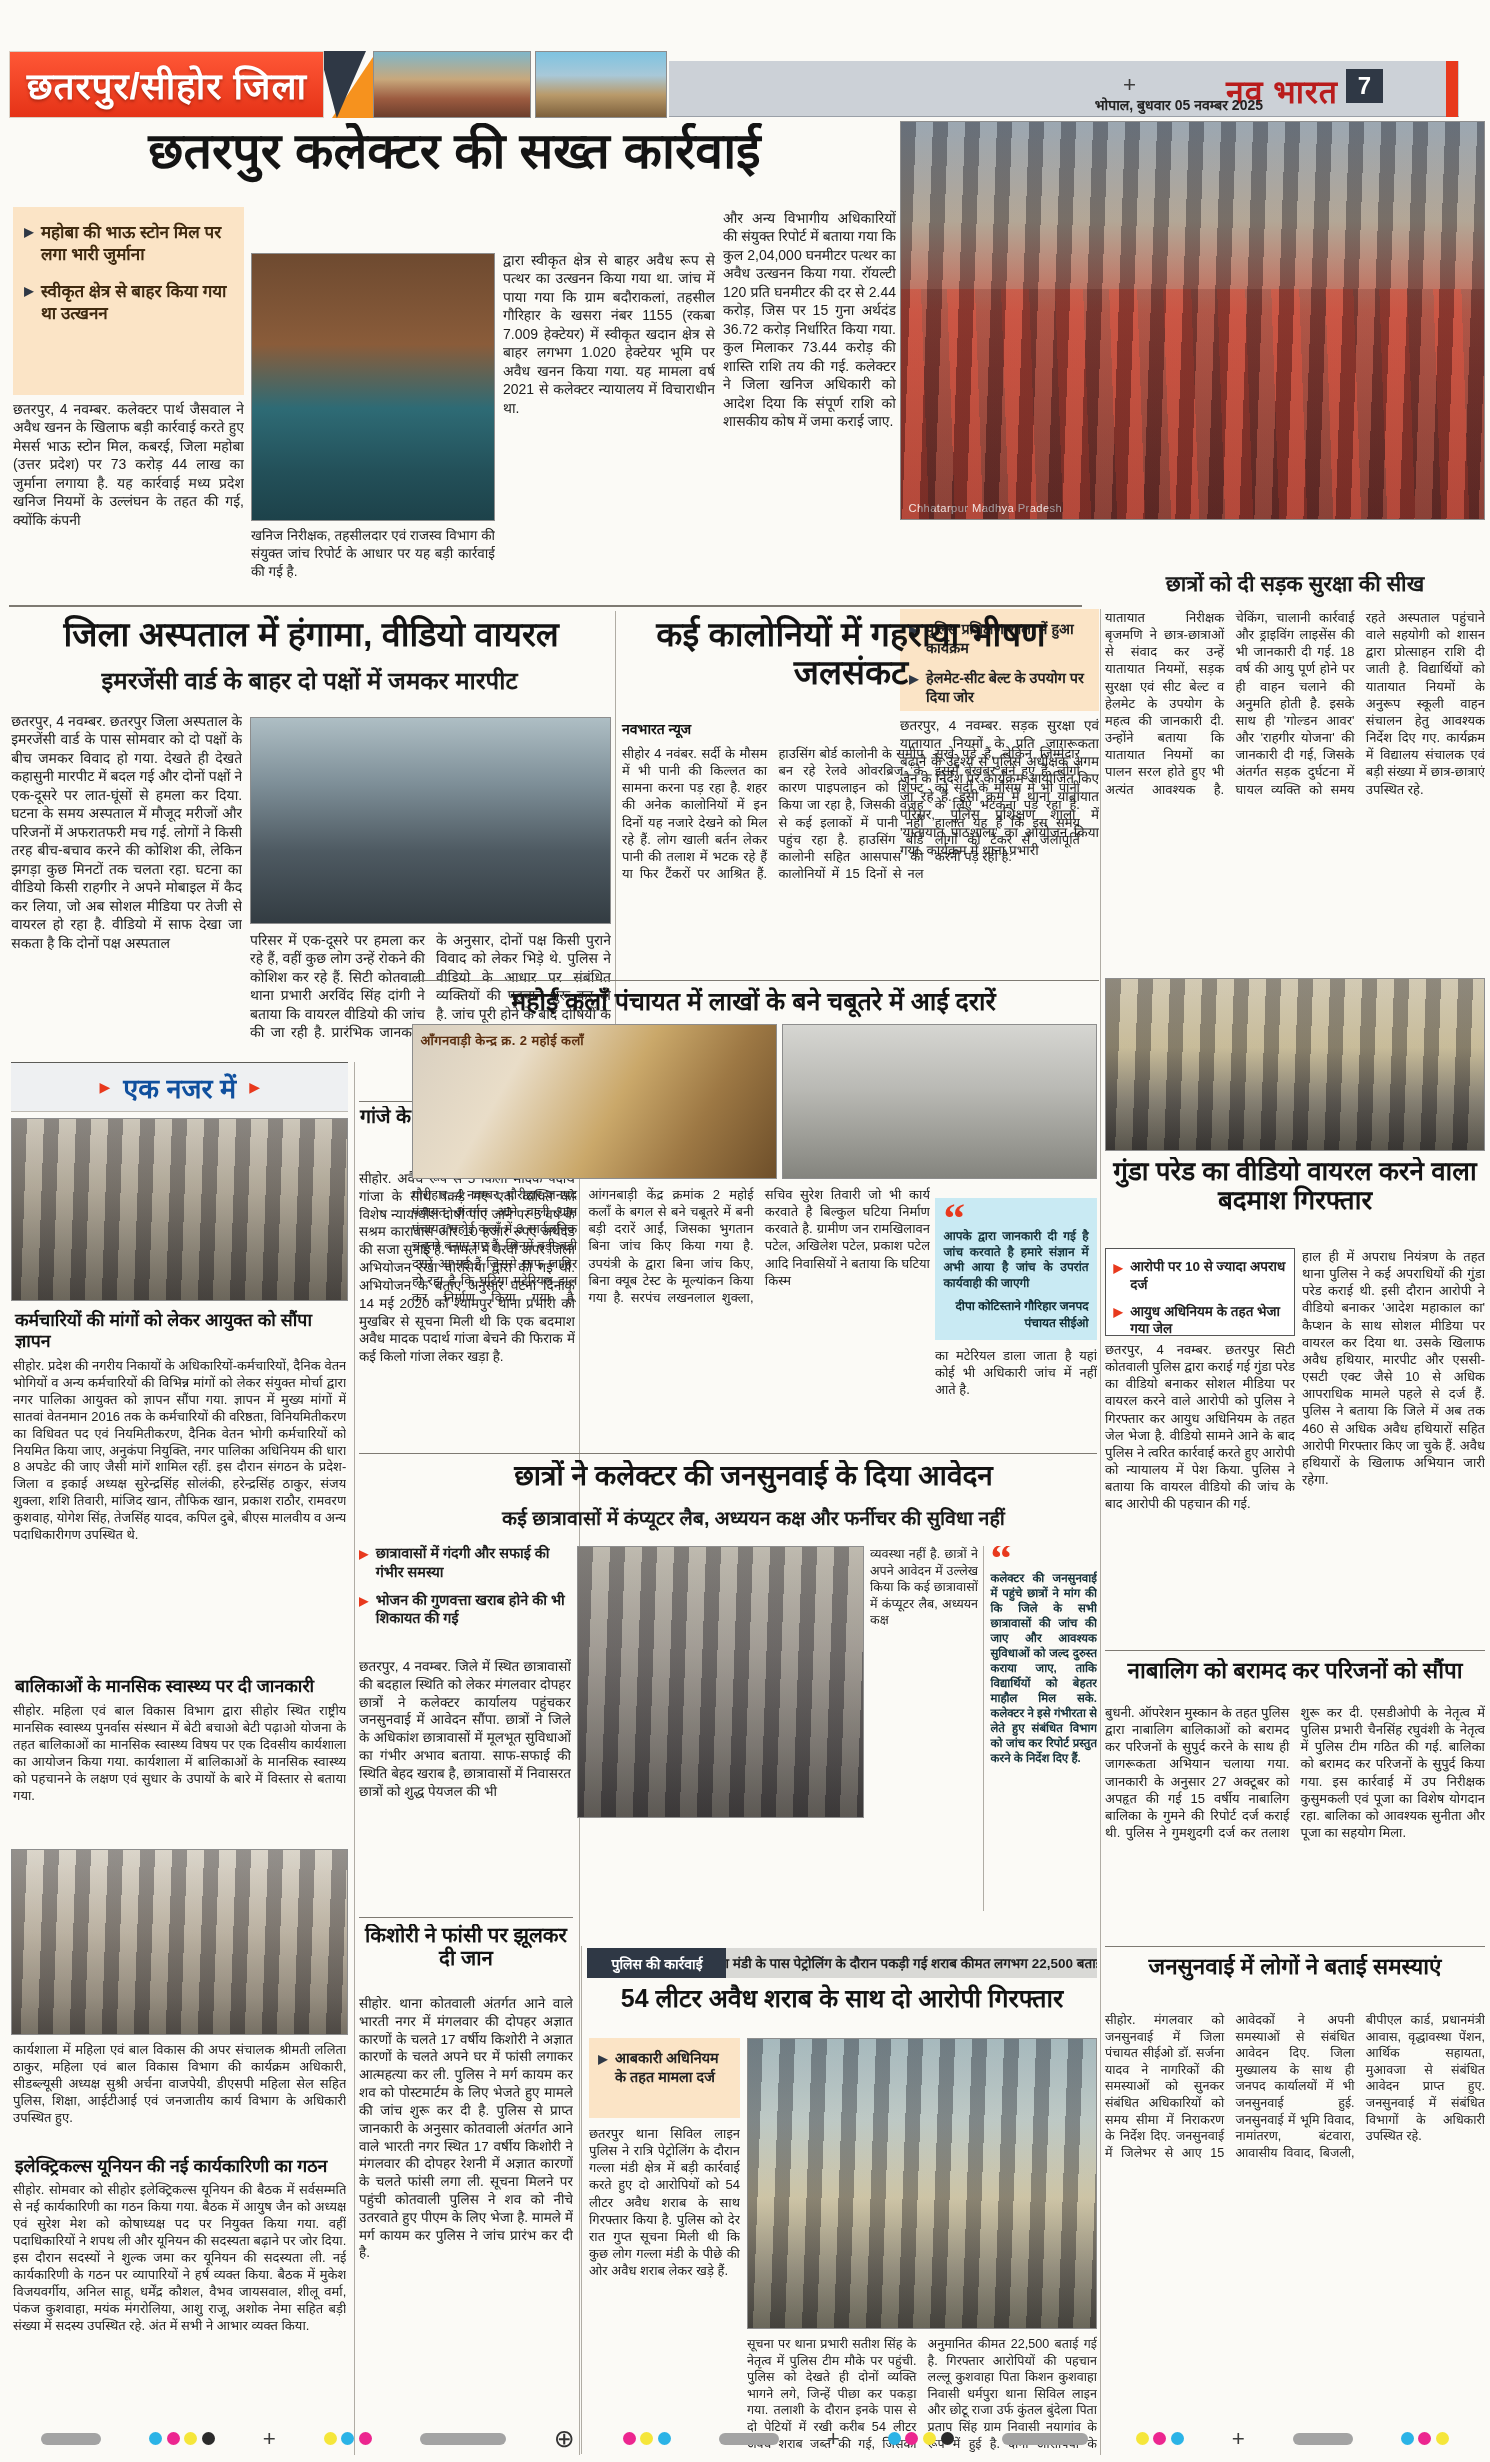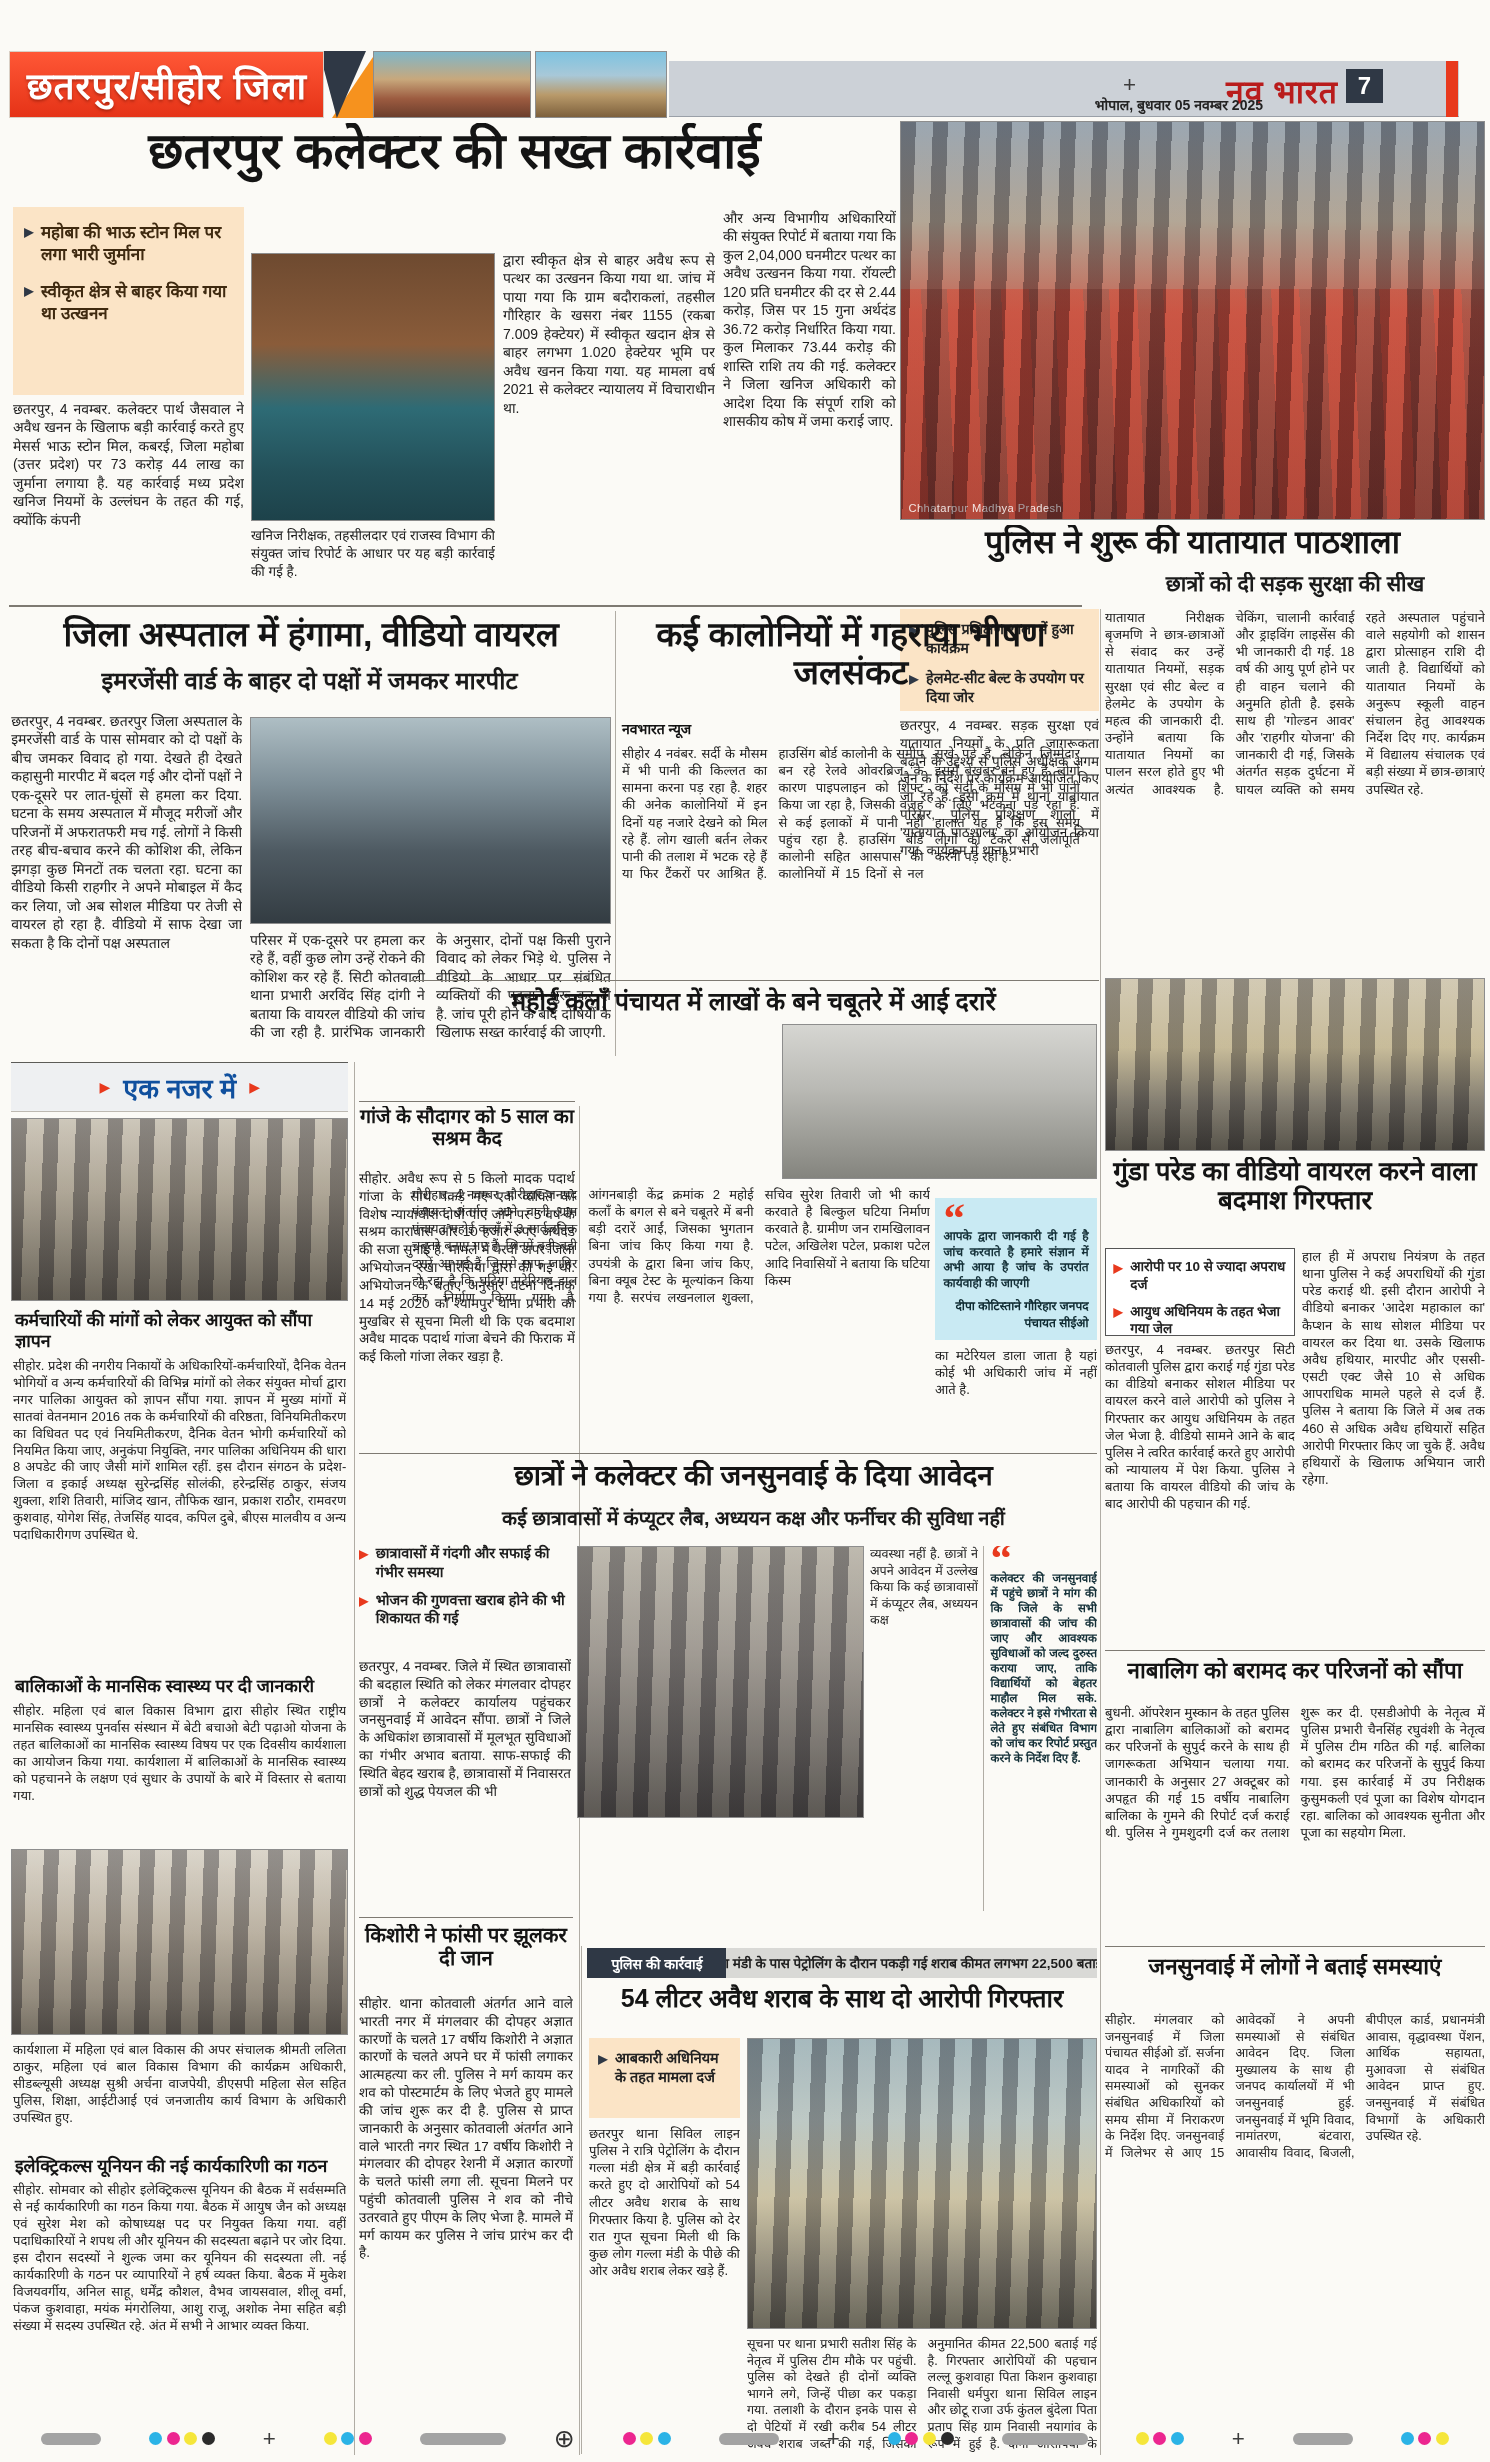--- a/index.html
+++ b/index.html
@@ -99,21 +99,20 @@
   <div class="abs b" style="left:13px;top:400px;width:231px;height:201px;font-size:14px">छतरपुर, 4 नवम्बर. कलेक्टर पार्थ जैसवाल ने अवैध खनन के खिलाफ बड़ी कार्रवाई करते हुए मेस‍र्स भाऊ स्टोन मिल, कबरई, जिला महोबा (उत्तर प्रदेश) पर 73 करोड़ 44 लाख का जुर्माना लगाया है. यह कार्रवाई मध्य प्रदेश खनिज नियमों के उल्लंघन के तहत की गई, क्योंकि कंपनी</div>
 
   <div class="photo ph-collector" style="left:251px;top:253px;width:244px;height:268px"></div>
   <div class="abs b" style="left:251px;top:527px;width:244px;height:73px">खनिज निरीक्षक, तहसीलदार एवं राजस्व विभाग की संयुक्त जांच रिपोर्ट के आधार पर यह बड़ी कार्रवाई की गई है.</div>
   <div class="abs b" style="left:503px;top:251px;width:212px;height:350px;font-size:14px">द्वारा स्वीकृत क्षेत्र से बाहर अवैध रूप से पत्थर का उत्खनन किया गया था. जांच में पाया गया कि ग्राम बदौराकलां, तहसील गौरिहार के खसरा नंबर 1155 (रकबा 7.009 हेक्टेयर) में स्वीकृत खदान क्षेत्र से बाहर लगभग 1.020 हेक्टेयर भूमि पर अवैध खनन किया गया. यह मामला वर्ष 2021 से कलेक्टर न्यायालय में विचाराधीन था.</div>
   <div class="abs b" style="left:723px;top:209px;width:173px;height:393px;font-size:14px">और अन्य विभागीय अधिकारियों की संयुक्त रिपोर्ट में बताया गया कि कुल 2,04,000 घनमीटर पत्थर का अवैध उत्खनन किया गया. रॉयल्टी 120 प्रति घनमीटर की दर से 2.44 करोड़, जिस पर 15 गुना अर्थदंड 36.72 करोड़ निर्धारित किया गया. कुल मिलाकर 73.44 करोड़ की शास्ति राशि तय की गई. कलेक्टर ने जिला खनिज अधिकारी को आदेश दिया कि संपूर्ण राशि को शासकीय कोष में जमा कराई जाए.</div>
 
   <div class="photo ph-traffic crowd chairs" style="left:900px;top:121px;width:585px;height:399px">
     <span class="wm">Chhatarpur Madhya Pradesh</span>
   </div>
-  <div class="abs hl" style="left:900px;top:525px;width:585px;height:43px;font-size:32px">पुलिस ने शुरू की यातायात पाठशाला</div>
   <div class="abs sub" style="left:1105px;top:572px;width:380px;height:32px;font-size:21.4px">छात्रों को दी सड़क सुरक्षा की सीख</div>
   <div class="abs bulletbox bullet-sm" style="left:900px;top:609px;width:199px;height:102px;padding:11.2px 9.3px;gap:11.2px">
     <div class="bullet">
         <span class="tri">▶</span>
         <span>पुलिस प्रशिक्षण शाला में हुआ कार्यक्रम</span>
       </div>
     <div class="bullet">
         <span class="tri">▶</span>
         <span>हेलमेट-सीट बेल्ट के उपयोग पर दिया जोर</span>
       </div>
@@ -151,20 +150,23 @@
     <div class="sb-body" style="height:307px;overflow:hidden">सीहोर. सोमवार को सीहोर इलेक्ट्रिकल्स यूनियन की बैठक में सर्वसम्मति से नई कार्यकारिणी का गठन किया गया. बैठक में आयुष जैन को अध्यक्ष एवं सुरेश मेश को कोषाध्यक्ष पद पर नियुक्त किया गया. वहीं पदाधिकारियों ने शपथ ली और यूनियन की सदस्यता बढ़ाने पर जोर दिया. इस दौरान सदस्यों ने शुल्क जमा कर यूनियन की सदस्यता ली. नई कार्यकारिणी के गठन पर व्यापारियों ने हर्ष व्यक्त किया. बैठक में मुकेश विजयवर्गीय, अनिल साहू, धर्मेंद्र कौशल, वैभव जायसवाल, शीलू वर्मा, पंकज कुशवाहा, मयंक मंगरोलिया, आशु राजू, अशोक नेमा सहित बड़ी संख्या में सदस्य उपस्थित रहे. अंत में सभी ने आभार व्यक्त किया.</div>
   </div>
 
   <div class="hrule" style="left:359px;top:1101px;width:216px;height:1.4px"></div>
   <div class="abs hl" style="left:359px;top:1106px;width:216px;height:60px;font-size:19.6px">गांजे के सौदागर को 5 साल का सश्रम कैद</div>
   <div class="abs b" style="left:359px;top:1170px;width:216px;height:279px">सीहोर. अवैध रूप से 5 किलो मादक पदार्थ गांजा के साथ पकड़े गए एक व्यक्ति को विशेष न्यायाधीश दोषी पाए जाने पर 5 वर्ष के सश्रम कारावास और 10 हजार रुपए अर्थदंड की सजा सुनाई है. मामले में पैरवी अपर जिला अभियोजन रेखा चौरसिया द्वारा की गई थी. अभियोजन के बताए अनुसार घटना दिनांक 14 मई 2020 को श्यामपुर थाना प्रभारी को मुखबिर से सूचना मिली थी कि एक बदमाश अवैध मादक पदार्थ गांजा बेचने की फिराक में कई किलो गांजा लेकर खड़ा है.</div>
   <div class="vrule" style="left:579px;top:1106px;height:1349px"></div>
 
   <div class="hrule" style="left:410px;top:980px;width:689px;height:1.4px"></div>
   <div class="abs hl" style="left:410px;top:987px;width:687px;height:34px;font-size:25px">महोई कलाँ पंचायत में लाखों के बने चबूतरे में आई दरारें</div>
+  <div class="photo ph-anganwadi" style="left:412px;top:1024px;width:365px;height:155px">
+    <span class="wm" style="top:5.6px;bottom:auto;color:#5b2f10;font-weight:700;font-size:13px">आँगनवाड़ी केन्द्र क्र. 2 महोई कलाँ</span>
+  </div>
   <div class="photo ph-crack" style="left:782px;top:1024px;width:315px;height:155px"></div>
   <div class="abs b cols3" style="left:412px;top:1186px;width:518px;height:270px;font-size:13px">गौरीहार, 4 नवम्बर. गौरीहार जनपद पंचायत अंतर्गत आने वाली ग्राम पंचायत महोई कलाँ में 3 सार्वजनिक चबूतरे बनाए गए हैं, जिनमें बड़ी-बड़ी दरारें आ गई हैं जिससे साफ जाहिर हो रहा है कि घटिया मटेरियल डाल कर निर्माण किया गया है. आंगनबाड़ी केंद्र क्रमांक 2 महोई कलाँ के बगल से बने चबूतरे में बनी बड़ी दरारें आईं, जिसका भुगतान बिना जांच किए किया गया है. उपयंत्री के द्वारा बिना जांच किए, बिना क्यूब टेस्ट के मूल्यांकन किया गया है. सरपंच लखनलाल शुक्ला, सचिव सुरेश तिवारी जो भी कार्य करवाते है बिल्कुल घटिया निर्माण करवाते है. ग्रामीण जन रामखिलावन पटेल, अखिलेश पटेल, प्रकाश पटेल आदि निवासियों ने बताया कि घटिया किस्म</div>
   <div class="abs quote-cy" style="left:935px;top:1198px;width:162px;height:142px">
     <span class="qmark">“</span>
     <div class="qtext">आपके द्वारा जानकारी दी गई है जांच करवाते है हमारे संज्ञान में अभी आया है जांच के उपरांत कार्यवाही की जाएगी</div>
     <div class="qattr">दीपा कोटिस्ताने गौरिहार जनपद पंचायत सीईओ</div>
   </div>
   <div class="abs b" style="left:935px;top:1347px;width:162px;height:104px;font-size:13px">का मटेरियल डाला जाता है यहां कोई भी अधिकारी जांच में नहीं आते है.</div>
 
   <div class="vrule" style="left:1100px;top:609px;height:1846px"></div>

